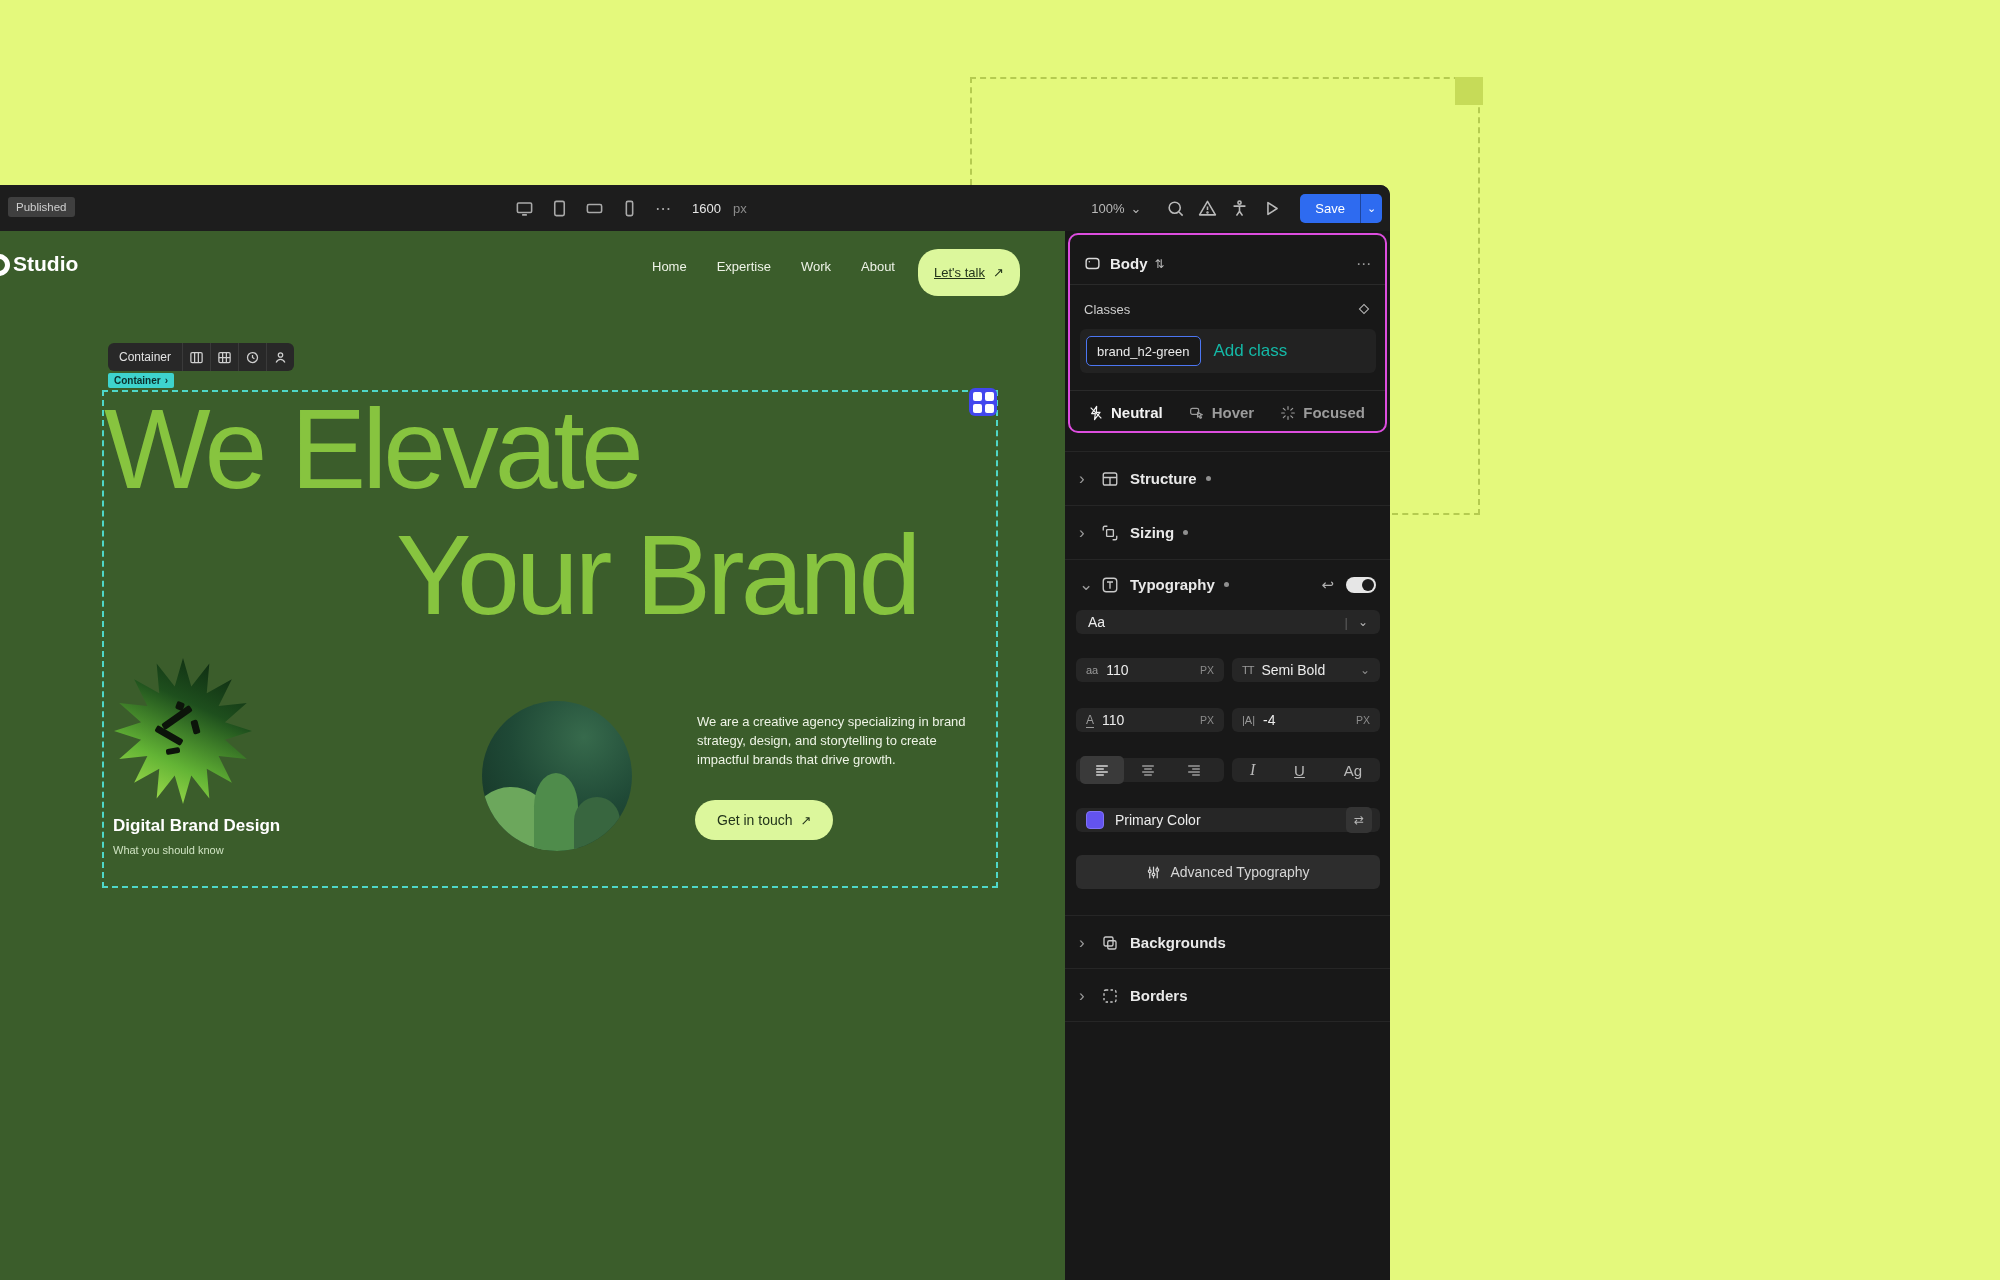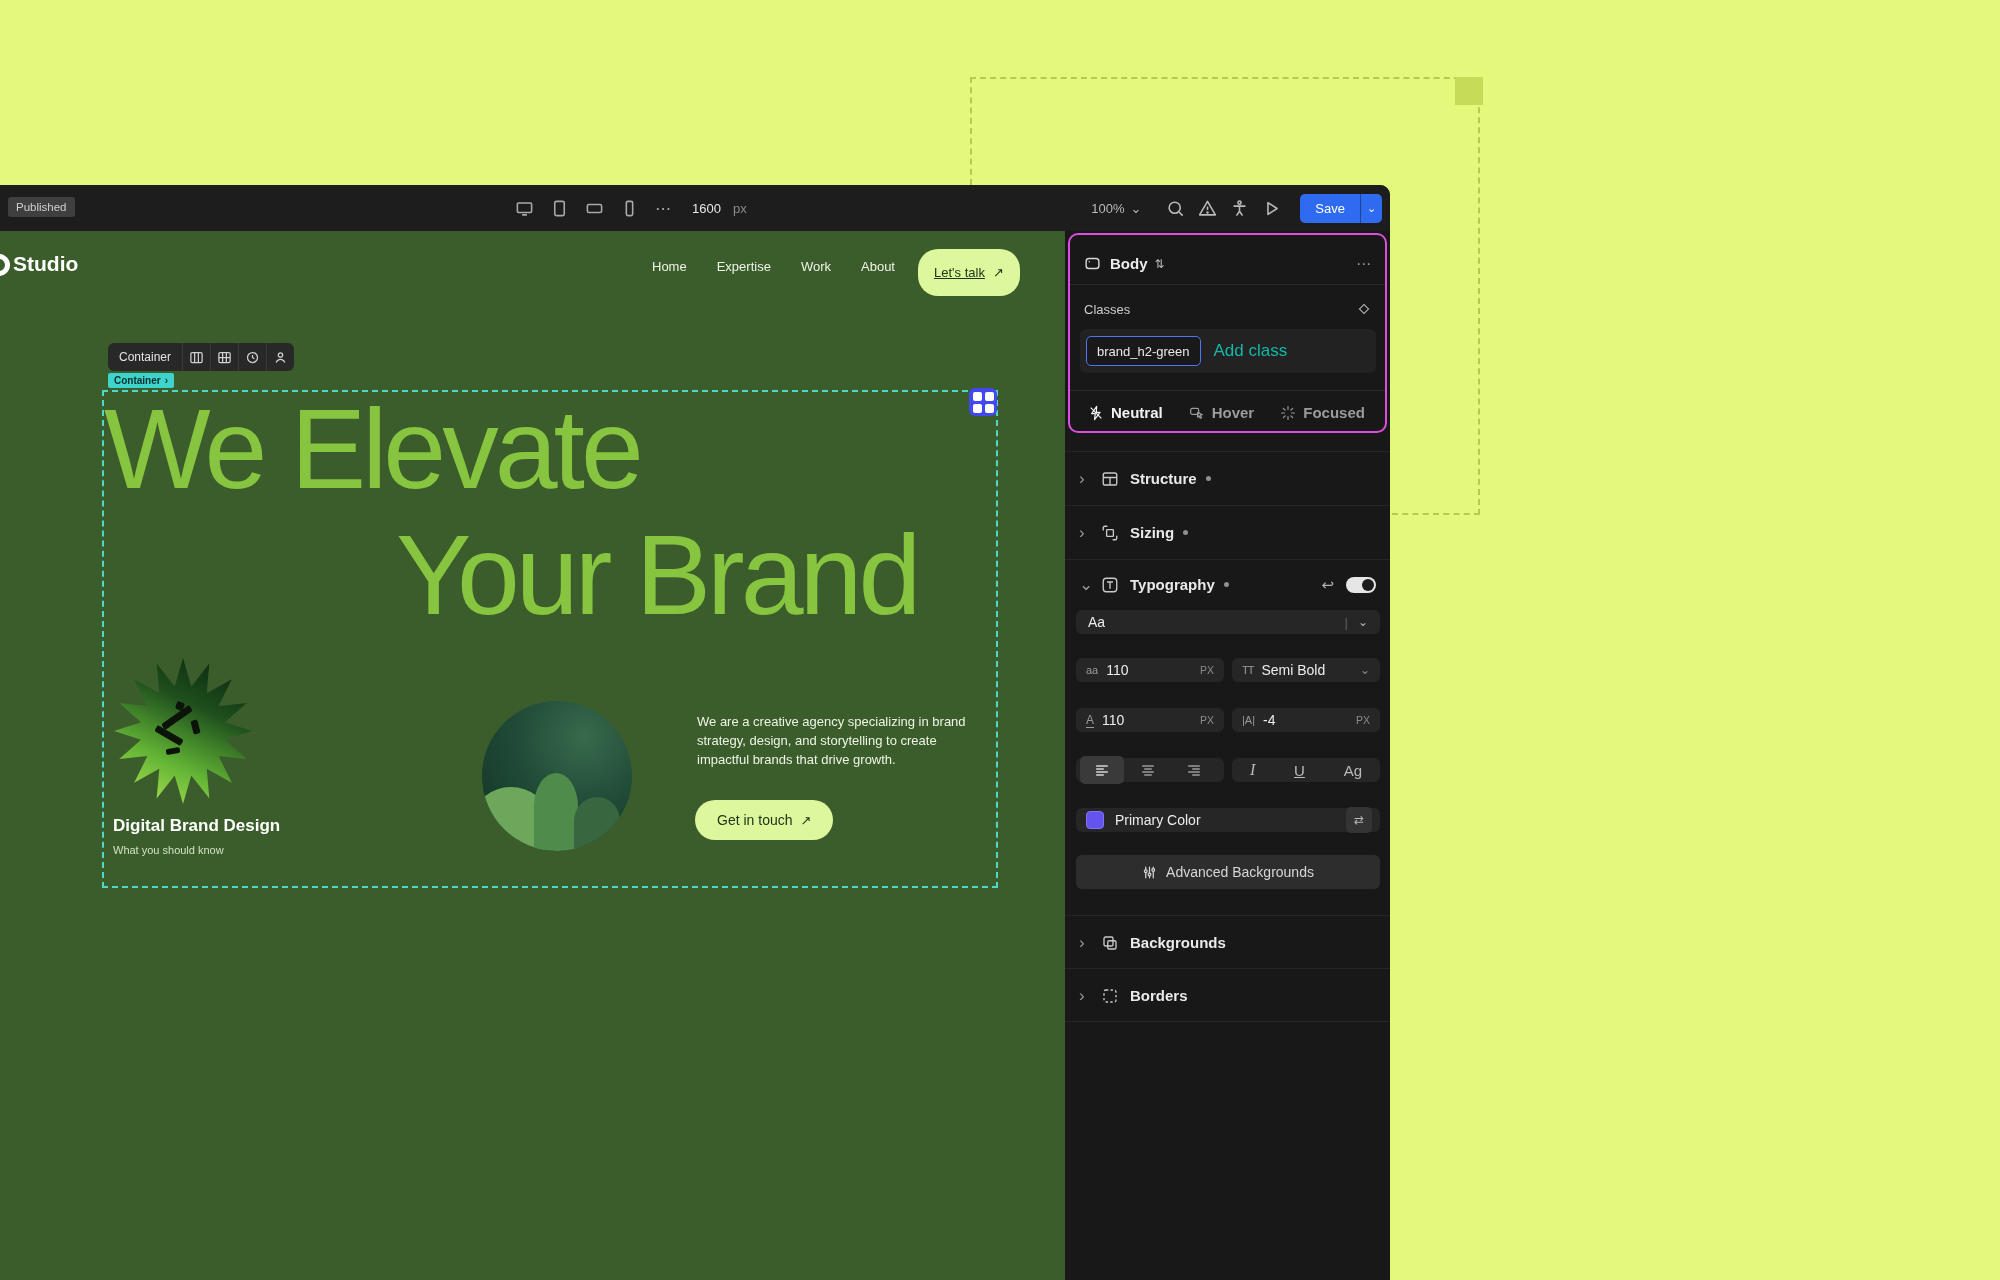--- a/index.html
+++ b/index.html
@@ -433,21 +433,21 @@
         </span>
     </div>
 
     <button class="adv-btn">
       <svg viewBox="0 0 24 24" fill="none" stroke="currentColor" stroke-width="2" stroke-linecap="round">
           <path d="M6 3.5v17M12 3.5v17M18 3.5v17"></path>
           <circle cx="6" cy="10" r="2.2" fill="#2d2d2d"></circle>
           <circle cx="12" cy="15" r="2.2" fill="#2d2d2d"></circle>
           <circle cx="18" cy="8" r="2.2" fill="#2d2d2d"></circle>
         </svg>
-      <span>Advanced Backgrounds</span>
+      <span>Advanced Typography</span>
     </button>
 
     <div class="sec-row" style="top:684px;">
       <span class="sec-chevron">›</span>
       <span class="sec-ico">
         <svg viewBox="0 0 24 24" fill="none" stroke="currentColor" stroke-width="1.8">
             <rect x="4" y="4" width="12" height="12" rx="2"></rect>
             <rect x="9" y="9" width="11" height="11" rx="2"></rect>
           </svg>
       </span>

